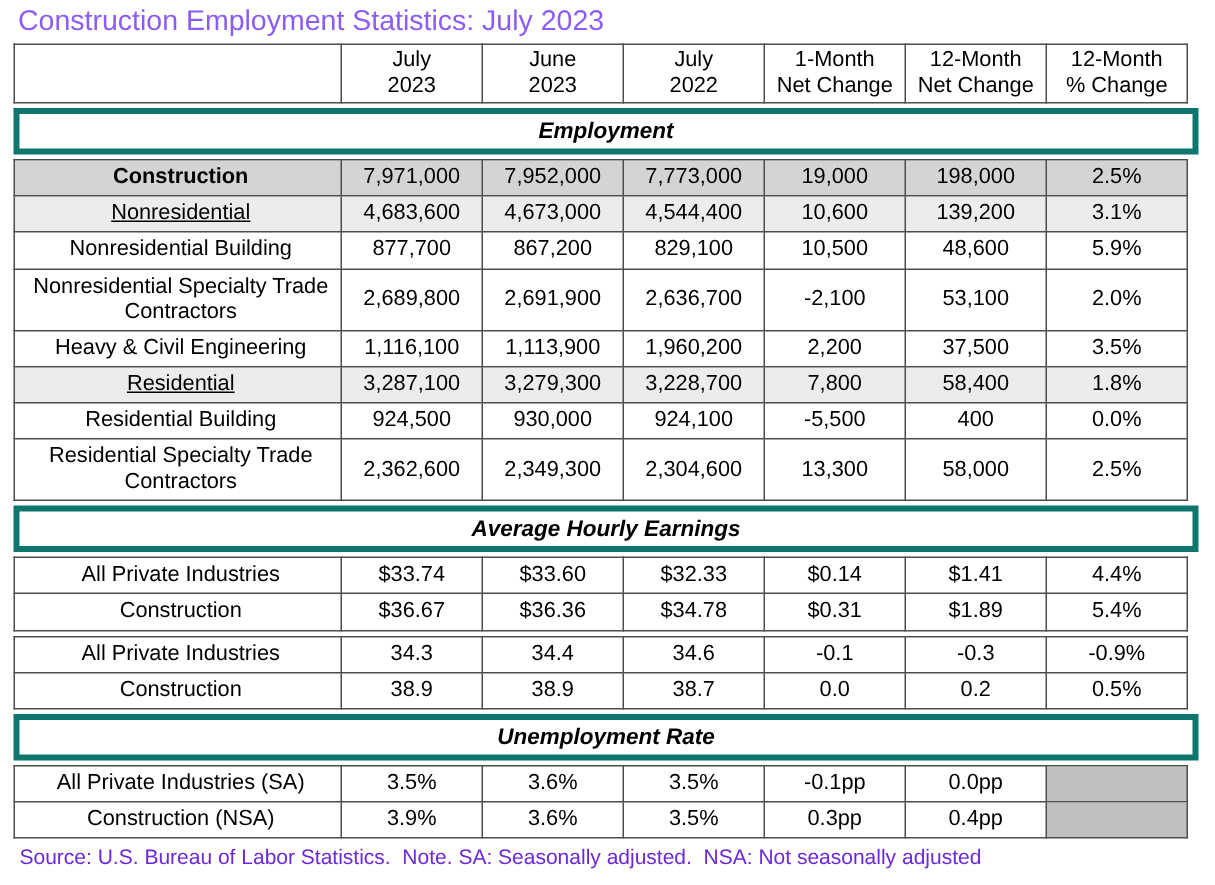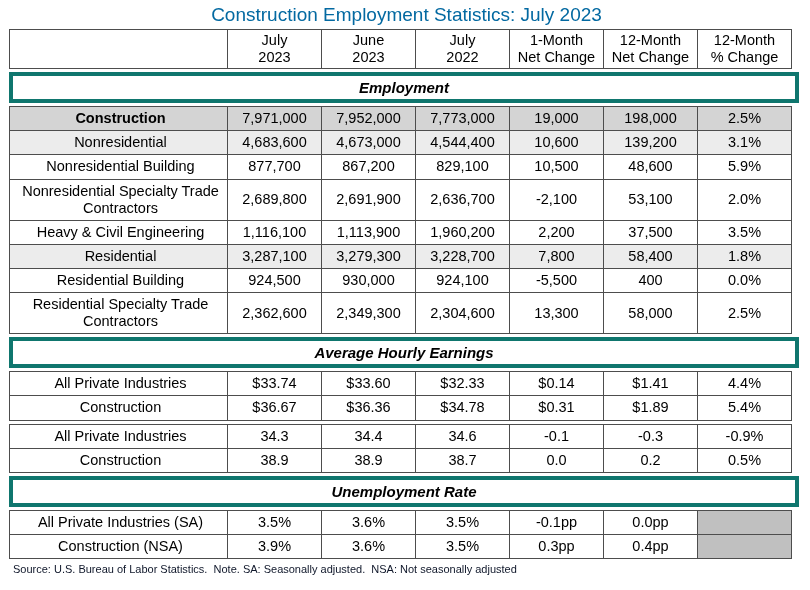--- a/index.html
+++ b/index.html
@@ -4,52 +4,52 @@
 <style>
   html,body{margin:0;padding:0;background:#ffffff;}
   body{
     width:810px;height:590px;overflow:hidden;
     font-family:"Liberation Sans", sans-serif;
     color:#000;
     -webkit-font-smoothing:antialiased;
   }
   .page{width:792px;margin:0 0 0 9px;padding-top:2px;}
   .title{
-    font-size:19px;font-weight:400;color:#0369a1;
-    margin:2px 0 3px 3px;white-space:nowrap;text-align:center;
+    font-size:19px;font-weight:400;color:#8b5cf6;
+    margin:2px 0 3px 3px;white-space:nowrap;
   }
   table{border-collapse:collapse;table-layout:fixed;width:780px;}
   col.c-label{width:218px;}
   col.c-num{width:94px;}
   th,td{
     border:1px solid #4d4d4d;
     font-size:14.5px;line-height:1.18;
     padding:3px 4px;
     overflow:hidden;
   }
   th{font-weight:400;text-align:center;white-space:pre-line;padding:2px 2px;}
   td.label{text-align:center;padding-left:8px;background:#fff;}
   td.num{text-align:center;}
   tr.row-strong td{background:#d4d4d4;}
   tr.row-strong td.label{font-weight:700;background:#d4d4d4;}
   tr.row-shaded td{background:#ececec;}
-  tr.row-shaded td.label{background:#ececec;}
+  tr.row-shaded td.label{background:#ececec;text-decoration:underline;}
   td.na{background:#c0c0c0;}
   .band{
     width:782px;
     border:4px solid #0f766e;
     margin:3px 0;
     text-align:center;
     font-size:15px;font-weight:700;font-style:italic;
     padding:3px 0;
     background:#fff;
   }
   .blk{margin:0 0 3px 0;}
   .footer{
-    font-size:11px;color:#0f172a;
+    font-size:14px;color:#6d28d9;
     margin:4px 0 0 4px;
     white-space:pre;
   }
 </style>
 </head>
 <body>
 
 <div class="page">
 
   <div class="title">Construction Employment Statistics: July 2023</div>

